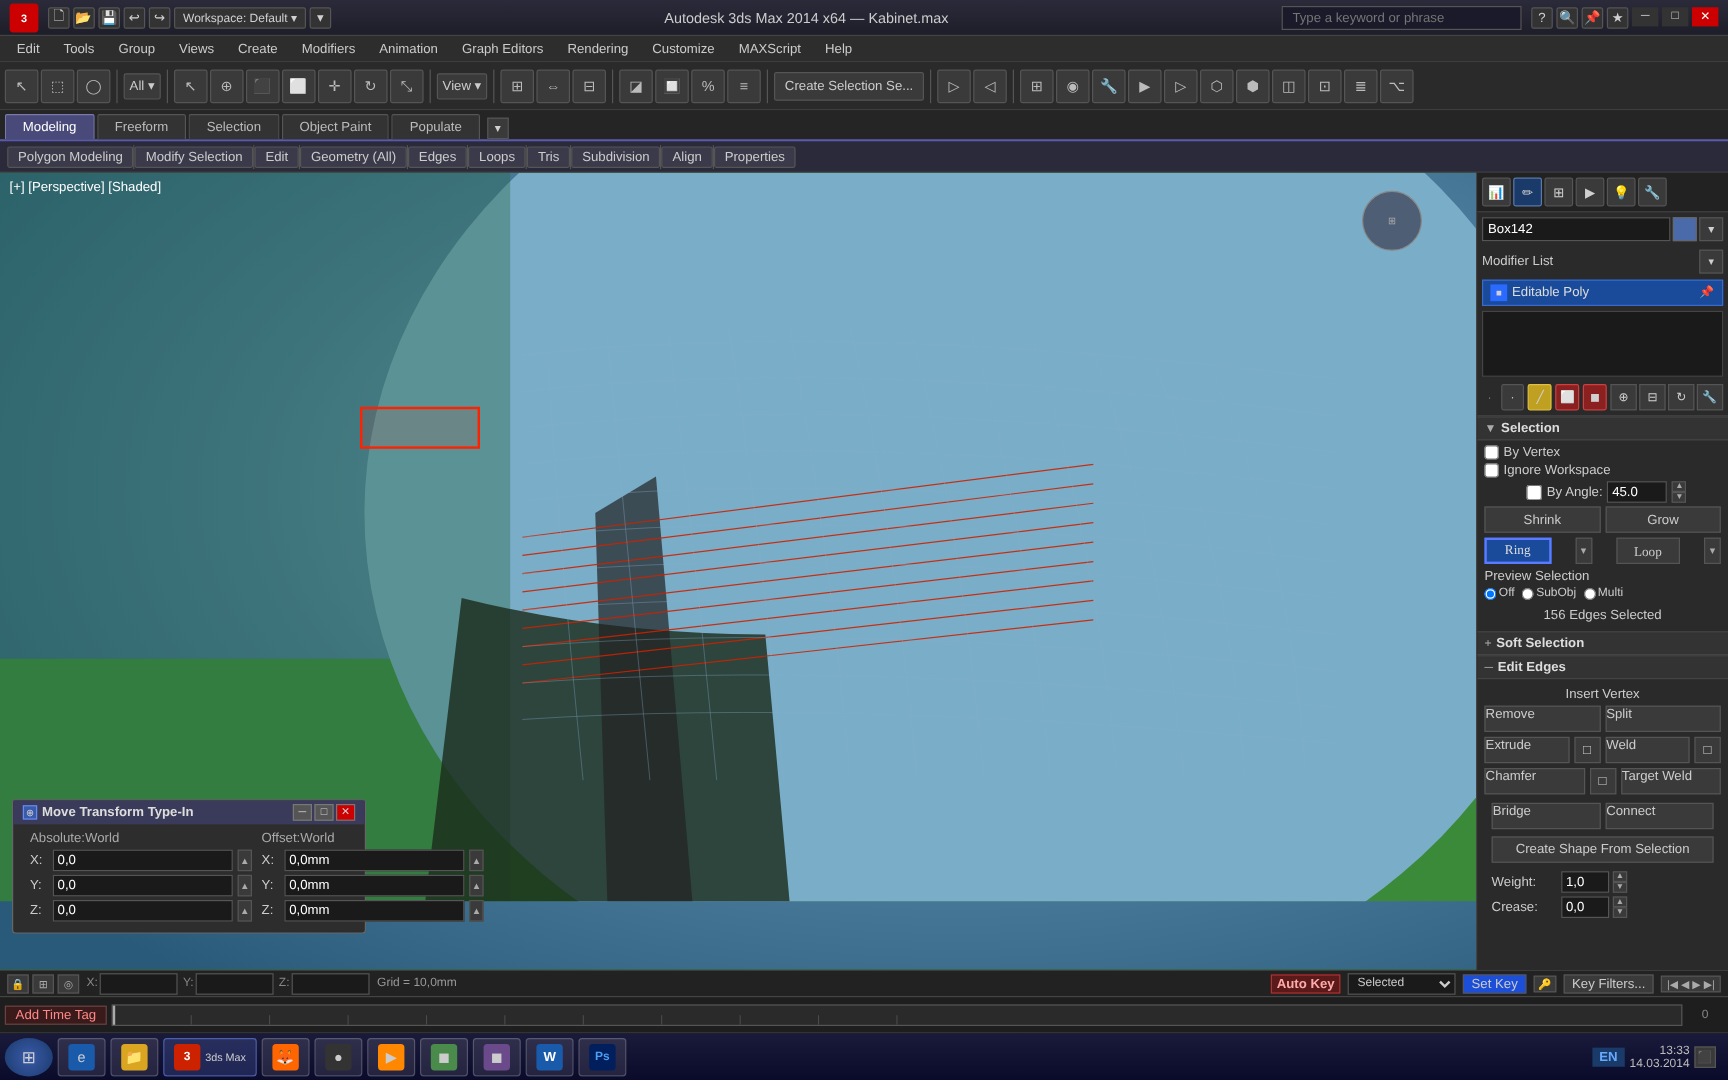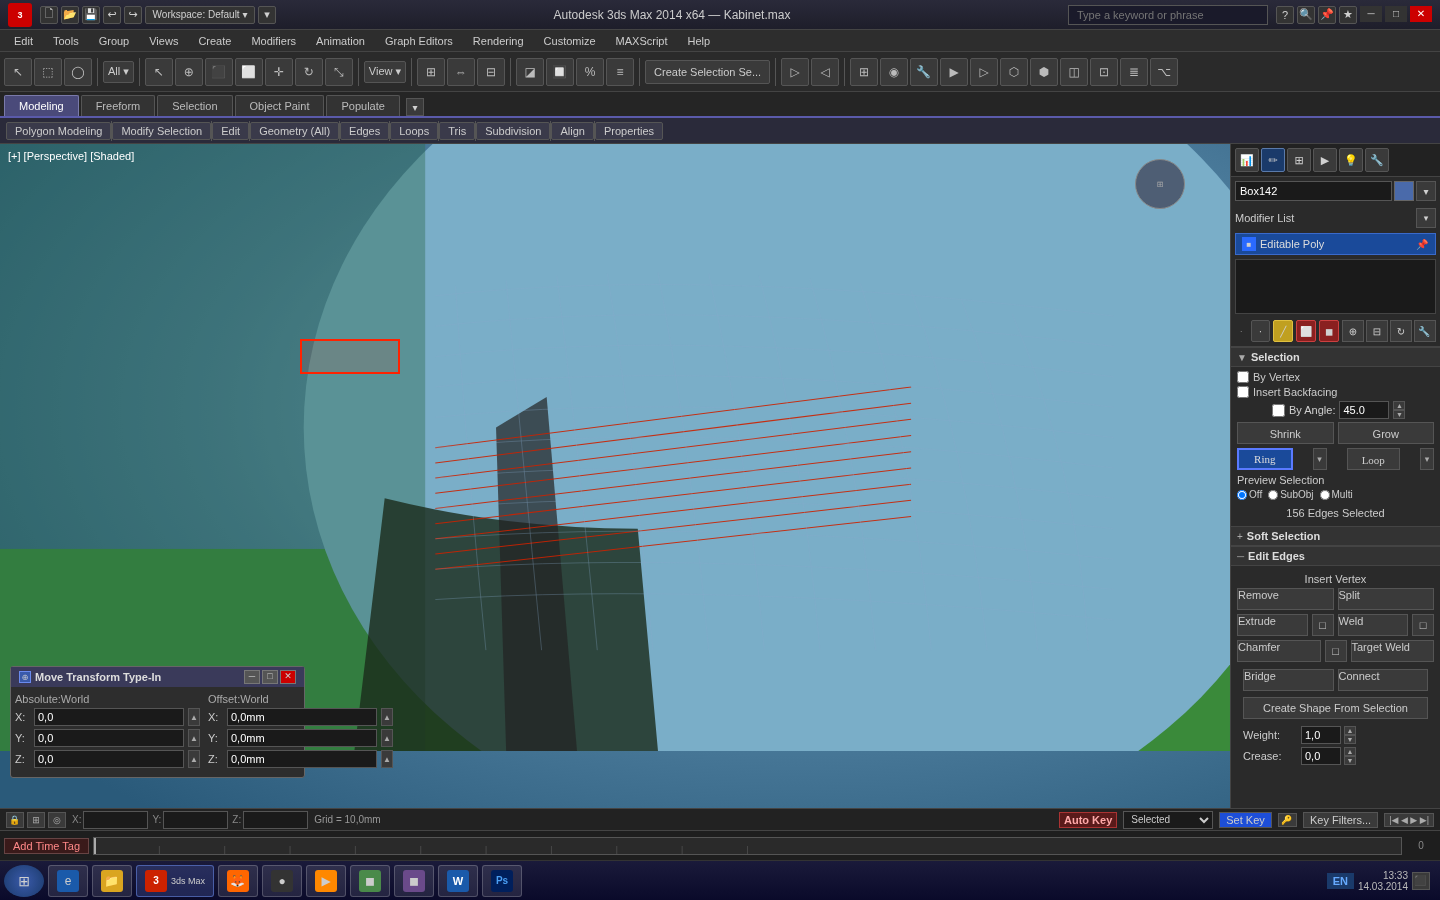--- a/index.html
+++ b/index.html
@@ -134,21 +134,21 @@
       padding: 3px 8px;
       display: flex;
       align-items: center;
       justify-content: space-between;
       cursor: move;
     }
     #move-transform .dialog-titlebar .title { font-size: 11px; color: #ddd; font-weight: bold; }
     #move-transform .dialog-titlebar .btns { display: flex; gap: 2px; }
     #move-transform .dialog-titlebar .dbtn { width: 16px; height: 14px; background: #555; border: 1px solid #777; font-size: 9px; text-align: center; cursor: pointer; color: #ccc; }
     #move-transform .dialog-titlebar .dbtn.close { background: #c00; }
-    #move-transform .dialog-body { padding: 6px 4px; display: grid; grid-template-columns: 1fr 1fr; gap: 4px 8px; }
+    #move-transform .dialog-body { padding: 6px 14px; display: grid; grid-template-columns: 1fr 1fr; gap: 4px 8px; }
     #move-transform .section-label { font-size: 11px; color: #aaa; margin-bottom: 3px; }
     .coord-row { display: flex; align-items: center; gap: 4px; margin-bottom: 3px; }
     .coord-label { width: 15px; font-size: 11px; color: #ccc; }
     .coord-input { flex: 1; background: #1a1a1a; border: 1px solid #555; height: 18px; font-size: 11px; color: #fff; padding: 0 3px; }
     .coord-spinner { width: 12px; height: 18px; background: #3a3a3a; border: 1px solid #555; font-size: 8px; color: #aaa; display: flex; align-items: center; justify-content: center; cursor: pointer; }
 
     
     #right-panel {
       width: 210px;
       background: #2a2a2a;
@@ -620,21 +620,21 @@
     </div>
     <div class="selection-content">
 
       <div class="checkbox-row">
         <input type="checkbox" style="">
         <label>By Vertex</label>
       </div>
 
       <div class="checkbox-row">
         <input type="checkbox" style="">
-        <label>Insert Backfacing</label>
+        <label>Ignore Workspace</label>
       </div>
 
       <div class="angle-row">
         <input type="checkbox" style="">
         <label>By Angle:</label>
         <input class="angle-input" value="45.0" style="">
         <div style="display:flex;flex-direction:column;">
           <div style="width:12px;height:9px;background:#3a3a3a;border:1px solid #555;font-size:7px;display:flex;align-items:center;justify-content:center;cursor:pointer;color:#aaa;">▲</div>
           <div style="width:12px;height:9px;background:#3a3a3a;border:1px solid #555;font-size:7px;display:flex;align-items:center;justify-content:center;cursor:pointer;color:#aaa;">▼</div>
         </div>

